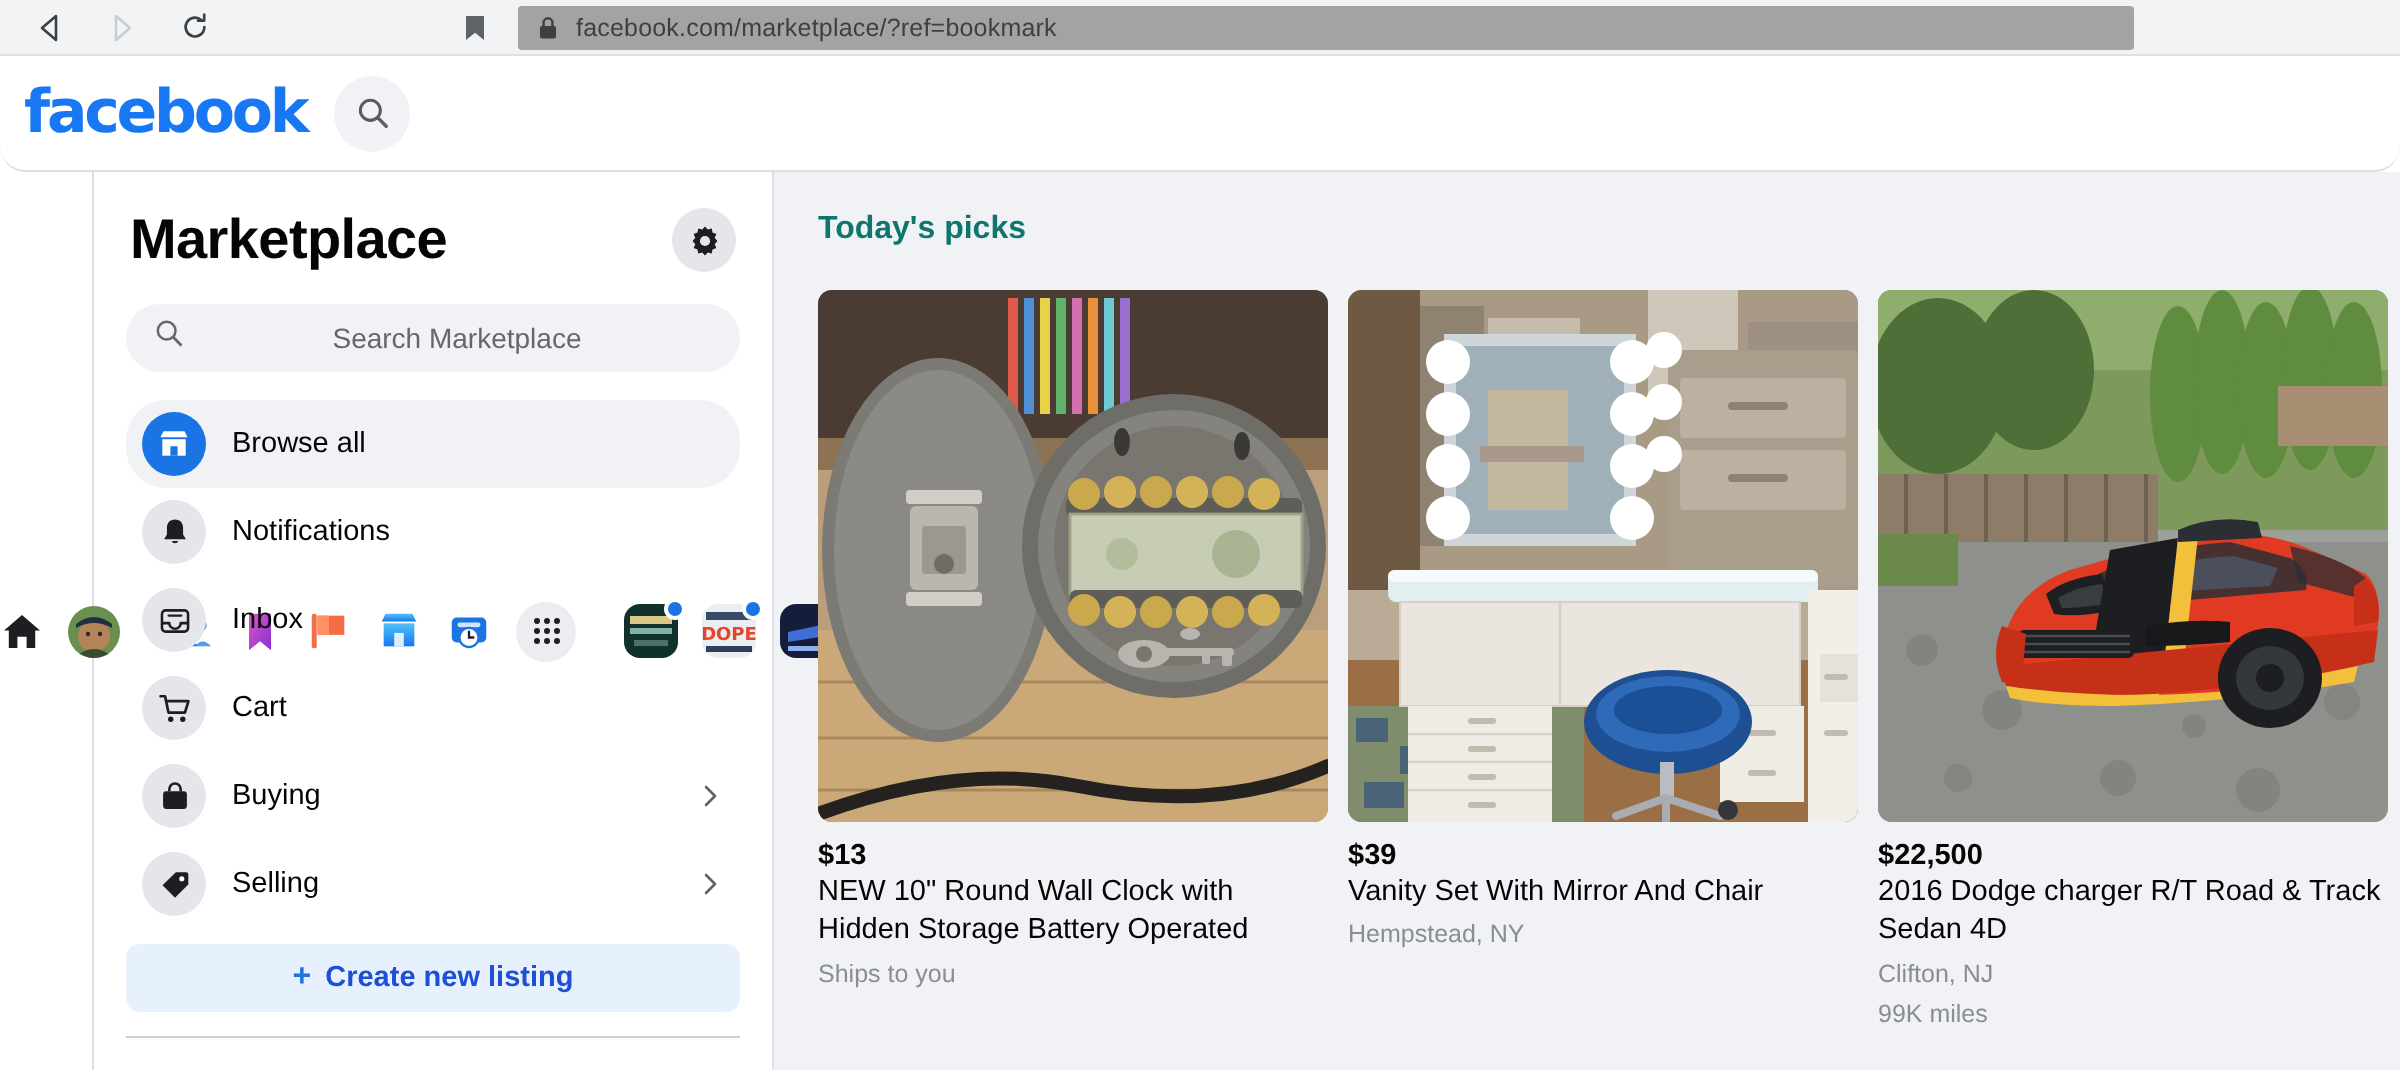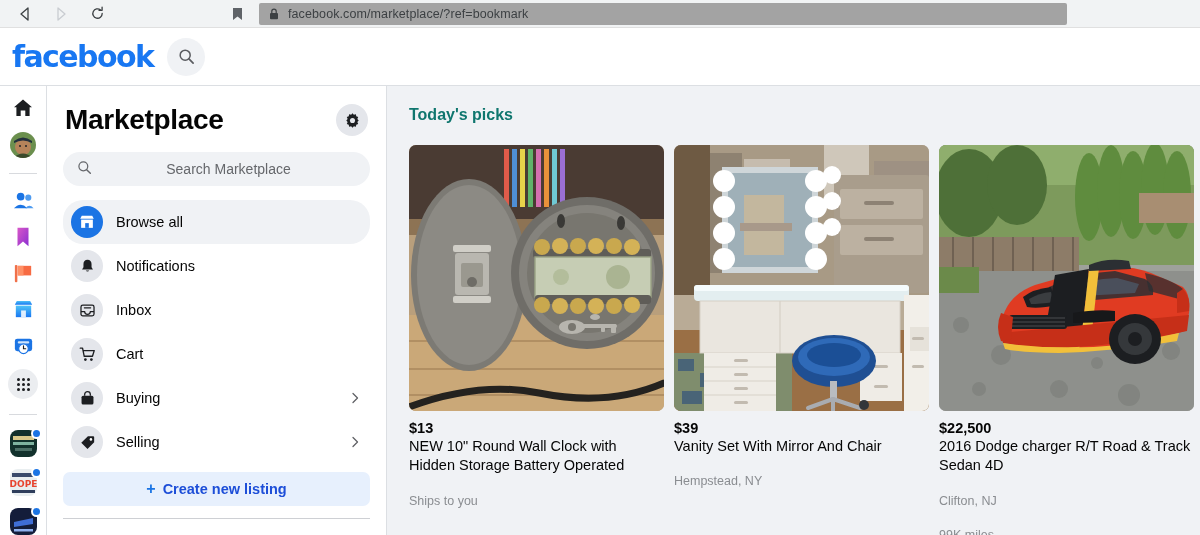--- a/index.html
+++ b/index.html
@@ -30,40 +30,41 @@
   .lock-ico { width: 10px; height: 12px; display:flex; align-items:center; }
   .url-text { font-size: 12.5px; color: #3c4043; letter-spacing: .1px; white-space: nowrap; }
 
   
   .fb-header {
     height: 58px; width: 100%;
     background: #ffffff;
     display: flex; align-items: center;
     padding-left: 12px; gap: 14px;
     border-bottom: 1px solid #dcdfe3;
+    border-radius: 13px;
   }
   .fb-logo {
     font-size: 30px; font-weight: bold; color: #1877f2;
     letter-spacing: -1.6px; font-family: "DejaVu Sans", sans-serif;
     line-height: 1;
   }
   .hdr-search-btn {
     width: 38px; height: 38px; border-radius: 50%;
     background: #f0f2f5; display: flex; align-items: center; justify-content: center;
     cursor: pointer;
   }
 
   
   .page-body { display: flex; height: 449px; width: 100%; }
 
   
   .icon-rail {
     width: 47px; background: #ffffff;
     border-right: 1px solid #dcdfe3;
-    display: flex; flex-direction: column; align-items: center;
+    display: flex; flex-direction: row; align-items: center;
     padding-top: 10px; gap: 12px; flex-shrink: 0;
   }
   .rail-item { width: 30px; height: 30px; display:flex; align-items:center; justify-content:center; position: relative; cursor: pointer; }
   .rail-divider { width: 28px; height: 1px; background: #d8dade; margin: 3px 0; }
   .rail-avatar { width: 26px; height: 26px; border-radius: 50%; overflow: hidden; }
   .rail-grid {
     width: 30px; height: 30px; border-radius: 50%; background: #ebedf0;
     display: flex; align-items: center; justify-content: center;
   }
   .grid-dots { display: grid; grid-template-columns: repeat(3, 3px); gap: 2px; }
@@ -132,21 +133,21 @@
   .picks-title { font-size: 16px; font-weight: bold; color: #0f766e; }
   .cards-row { display: flex; gap: 10px; margin-top: 21px; }
   .card { width: 255px; flex-shrink: 0; cursor: pointer; }
   .card-img {
     width: 255px; height: 266px; border-radius: 7px; overflow: hidden;
     background: #d8d8d8; position: relative;
   }
   .card-img svg { display: block; width: 100%; height: 100%; }
   .card-price { font-size: 14.5px; font-weight: bold; color: #050505; margin-top: 9px; }
   .card-title { font-size: 14.5px; color: #050505; line-height: 1.33; margin-top: 1px; }
-  .card-meta { font-size: 12.5px; color: #8a8d91; line-height: 1.45; margin-top: 16px; }
+  .card-meta { font-size: 12.5px; color: #8a8d91; line-height: 1.45; margin-top: 2px; }
 </style>
 </head>
 <body>
 
 <div class="browser-bar">
   <div class="nav-btns">
     <span class="nav-btn">
       <svg width="14" height="14" viewBox="0 0 14 14">
           <path d="M10 1 L3 7 L10 13 Z" fill="none" stroke="#3c4043" stroke-width="1.3" stroke-linejoin="round"></path>
         </svg>

